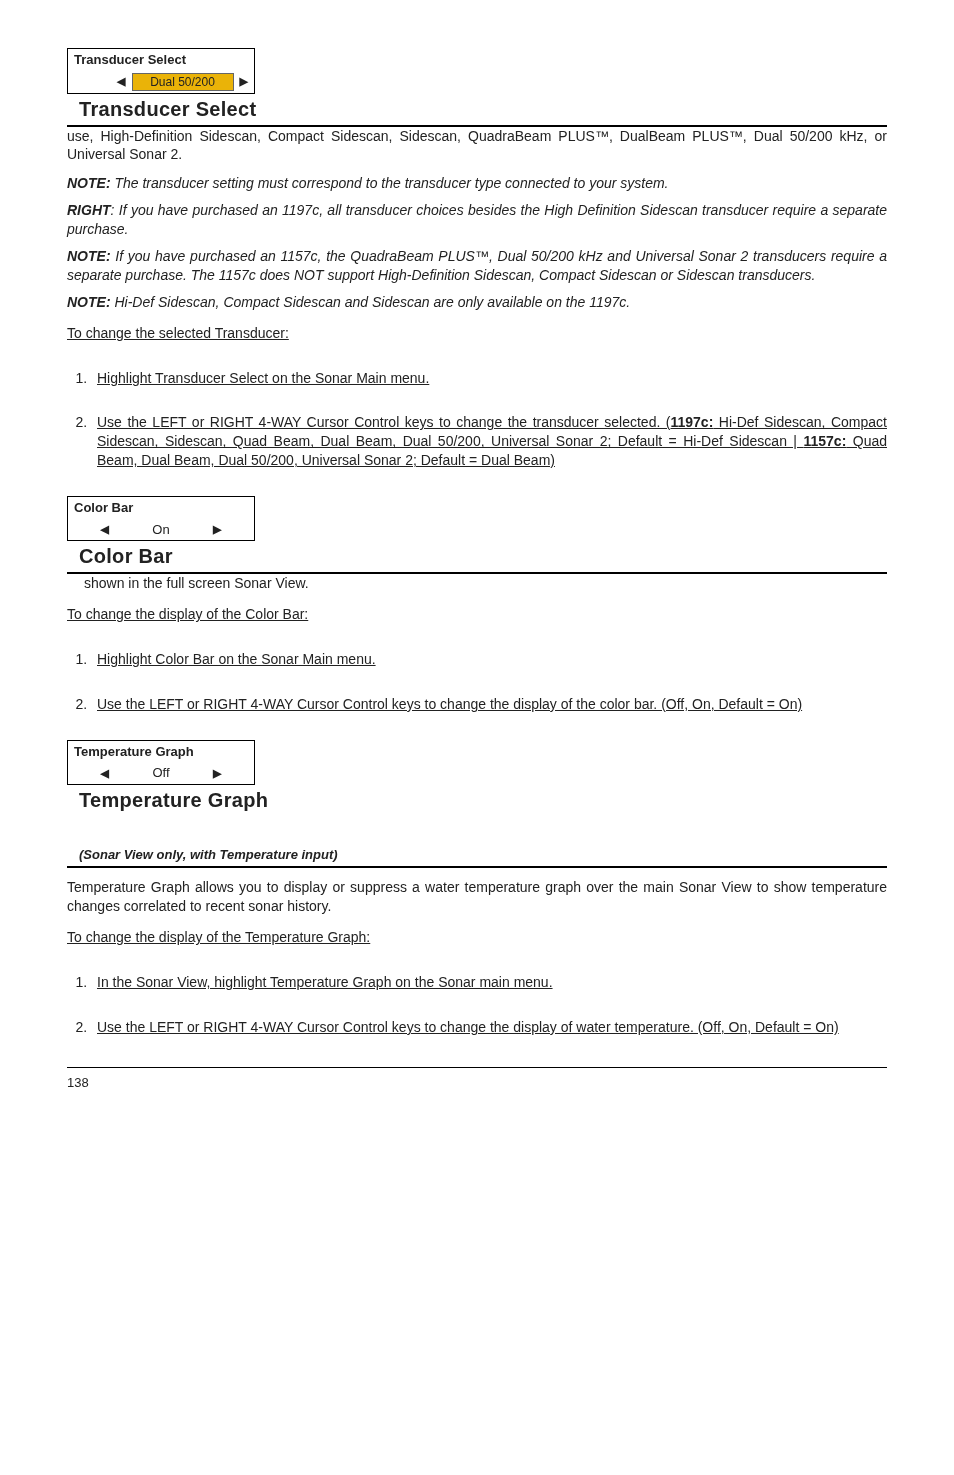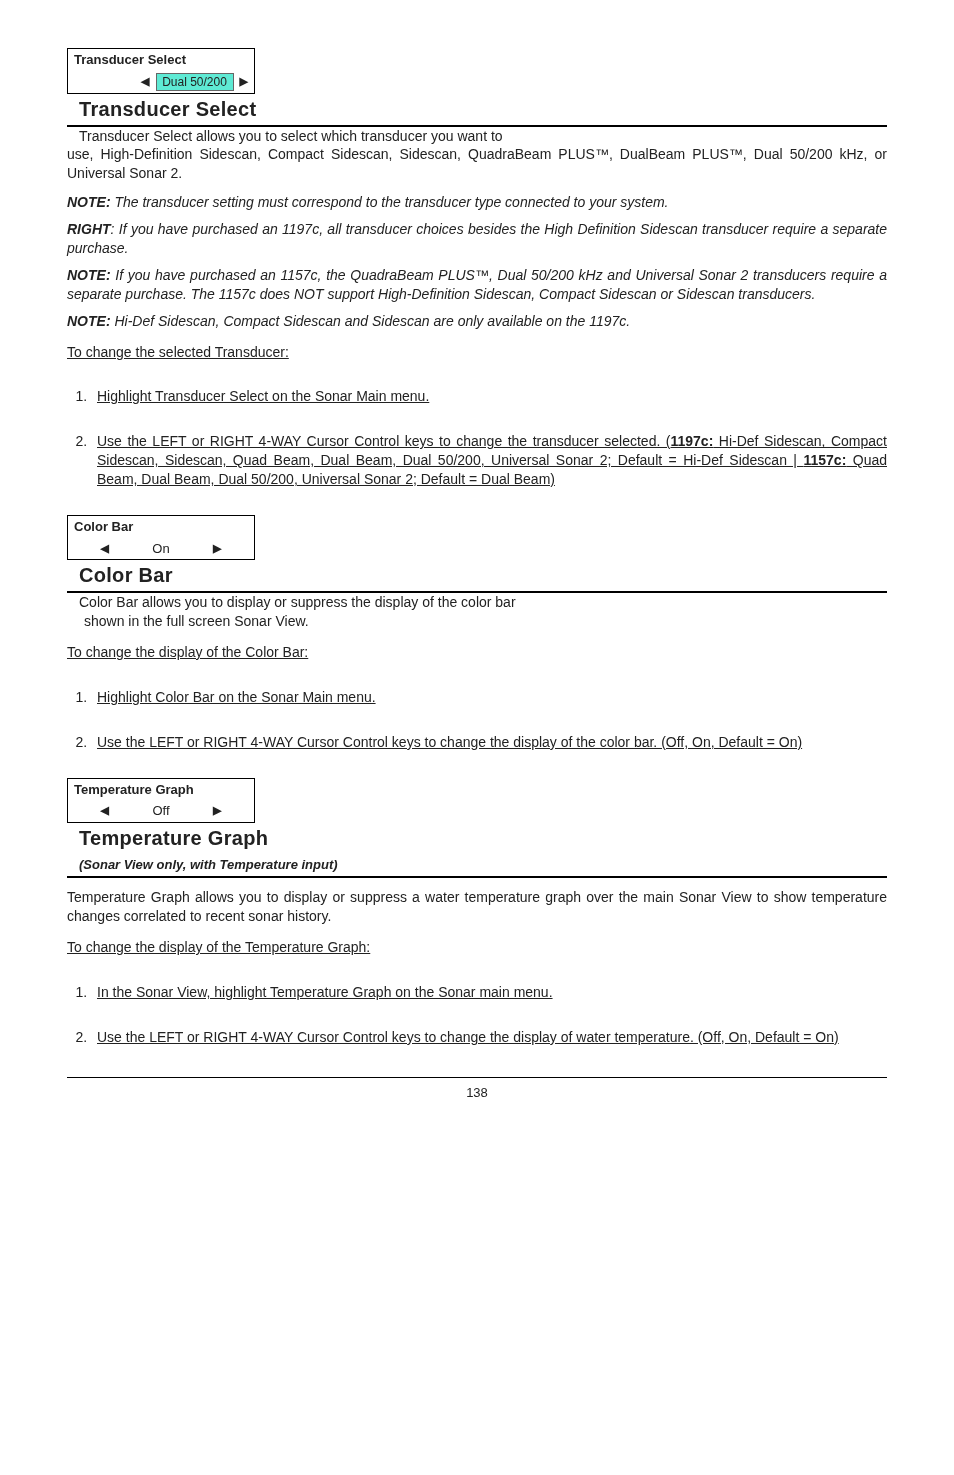--- a/index.html
+++ b/index.html
@@ -38,23 +38,23 @@
     padding: 2px 6px;
     gap: 6px;
   }
   .setting-box .value-row.center { justify-content: center; }
   .arrow {
     font-weight: bold;
     font-size: 11px;
     line-height: 1;
   }
   .value-pill {
-    background: #5eead4;
+    background: #eab308;
     border: 1px solid #666;
-    padding: 0 2px;
+    padding: 0 14px;
     font-size: 12px;
     line-height: 16px;
     min-width: 72px;
     text-align: center;
     font-family: "Arial Narrow", Arial, sans-serif;
   }
   .value-plain {
     min-width: 80px;
     text-align: center;
     padding: 0 6px;
@@ -74,20 +74,21 @@
     font-weight: 900;
     font-size: 20px;
     margin: 0;
     letter-spacing: 0.3px;
   }
   .title-sub {
     padding: 2px 0 0 12px;
     font-style: italic;
     font-weight: bold;
     font-size: 13px;
+    margin-top: 28px;
   }
   .lead-blend {
     padding-left: 12px;
     font-size: 14px;
   }
   .body-p {
     margin: 10px 0;
     text-align: justify;
   }
   .note {
@@ -107,43 +108,39 @@
   ol.proc li {
     margin: 26px 0;
     text-align: justify;
     padding-left: 6px;
     text-decoration: underline;
   }
   .page-footer {
     margin-top: 30px;
     border-top: 1px solid #000;
     padding-top: 6px;
-    text-align: center;
     font-size: 13px;
   }
 </style>
 </head>
 <body>
 
 <div class="section-head">
   <div class="setting-box no-divider">
     <div class="label-row">Transducer Select</div>
     <div class="value-row">
       <span class="arrow">◀</span>
       <span class="value-pill">Dual 50/200</span>
       <span class="arrow">▶</span>
     </div>
   </div>
   <div class="title-block">
     <div class="title-top">
       <h2>Transducer Select</h2>
     </div>
-    <div class="lead-blend">
-      <span style="font-weight:normal"><span style="font-weight:normal">Transducer Select</span><span> allows you to select which transducer you want to</span></span>
-    </div>
   </div>
 </div>
 <p class="body-p" style="margin-top:0;">use, High-Definition Sidescan, Compact Sidescan, Sidescan, QuadraBeam PLUS™, DualBeam PLUS™, Dual 50/200 kHz, or Universal Sonar 2.</p>
 
 <p class="note"><b>NOTE:</b><span> The transducer setting must correspond to the transducer type connected to your system.</span></p>
 <p class="note"><b>RIGHT</b><span>: If you have purchased an 1197c, all transducer choices besides the High Definition Sidescan transducer require a separate purchase.</span></p>
 <p class="note"><b>NOTE:</b><span>  If you have purchased an 1157c, the QuadraBeam PLUS™, Dual 50/200 kHz and Universal Sonar 2 transducers require a separate purchase. The 1157c does NOT support High-Definition Sidescan, Compact Sidescan or Sidescan transducers.</span></p>
 <p class="note"><b>NOTE:</b><span> Hi-Def Sidescan, Compact Sidescan and Sidescan are only available on the 1197c.</span></p>
 
 <p class="proc-head">To change the selected Transducer:</p>
@@ -158,23 +155,20 @@
     <div class="value-row center">
       <span class="arrow">◀</span>
       <span class="value-plain">On</span>
       <span class="arrow">▶</span>
     </div>
   </div>
   <div class="title-block">
     <div class="title-top">
       <h2>Color Bar</h2>
     </div>
-    <div class="lead-blend">
-      <span>Color Bar</span><span> allows you to display or suppress the display of the color bar</span>
-    </div>
   </div>
 </div>
 <p class="body-p" style="margin-top:0;margin-left:17px;">shown in the full screen Sonar View.</p>
 
 <p class="proc-head">To change the display of the Color Bar:</p>
 <ol class="proc">
   <li>Highlight Color Bar on the Sonar Main menu.</li>
   <li>Use the LEFT or RIGHT 4-WAY Cursor Control keys to change the display of the color bar. (Off, On, Default = On)</li>
 </ol>
 

